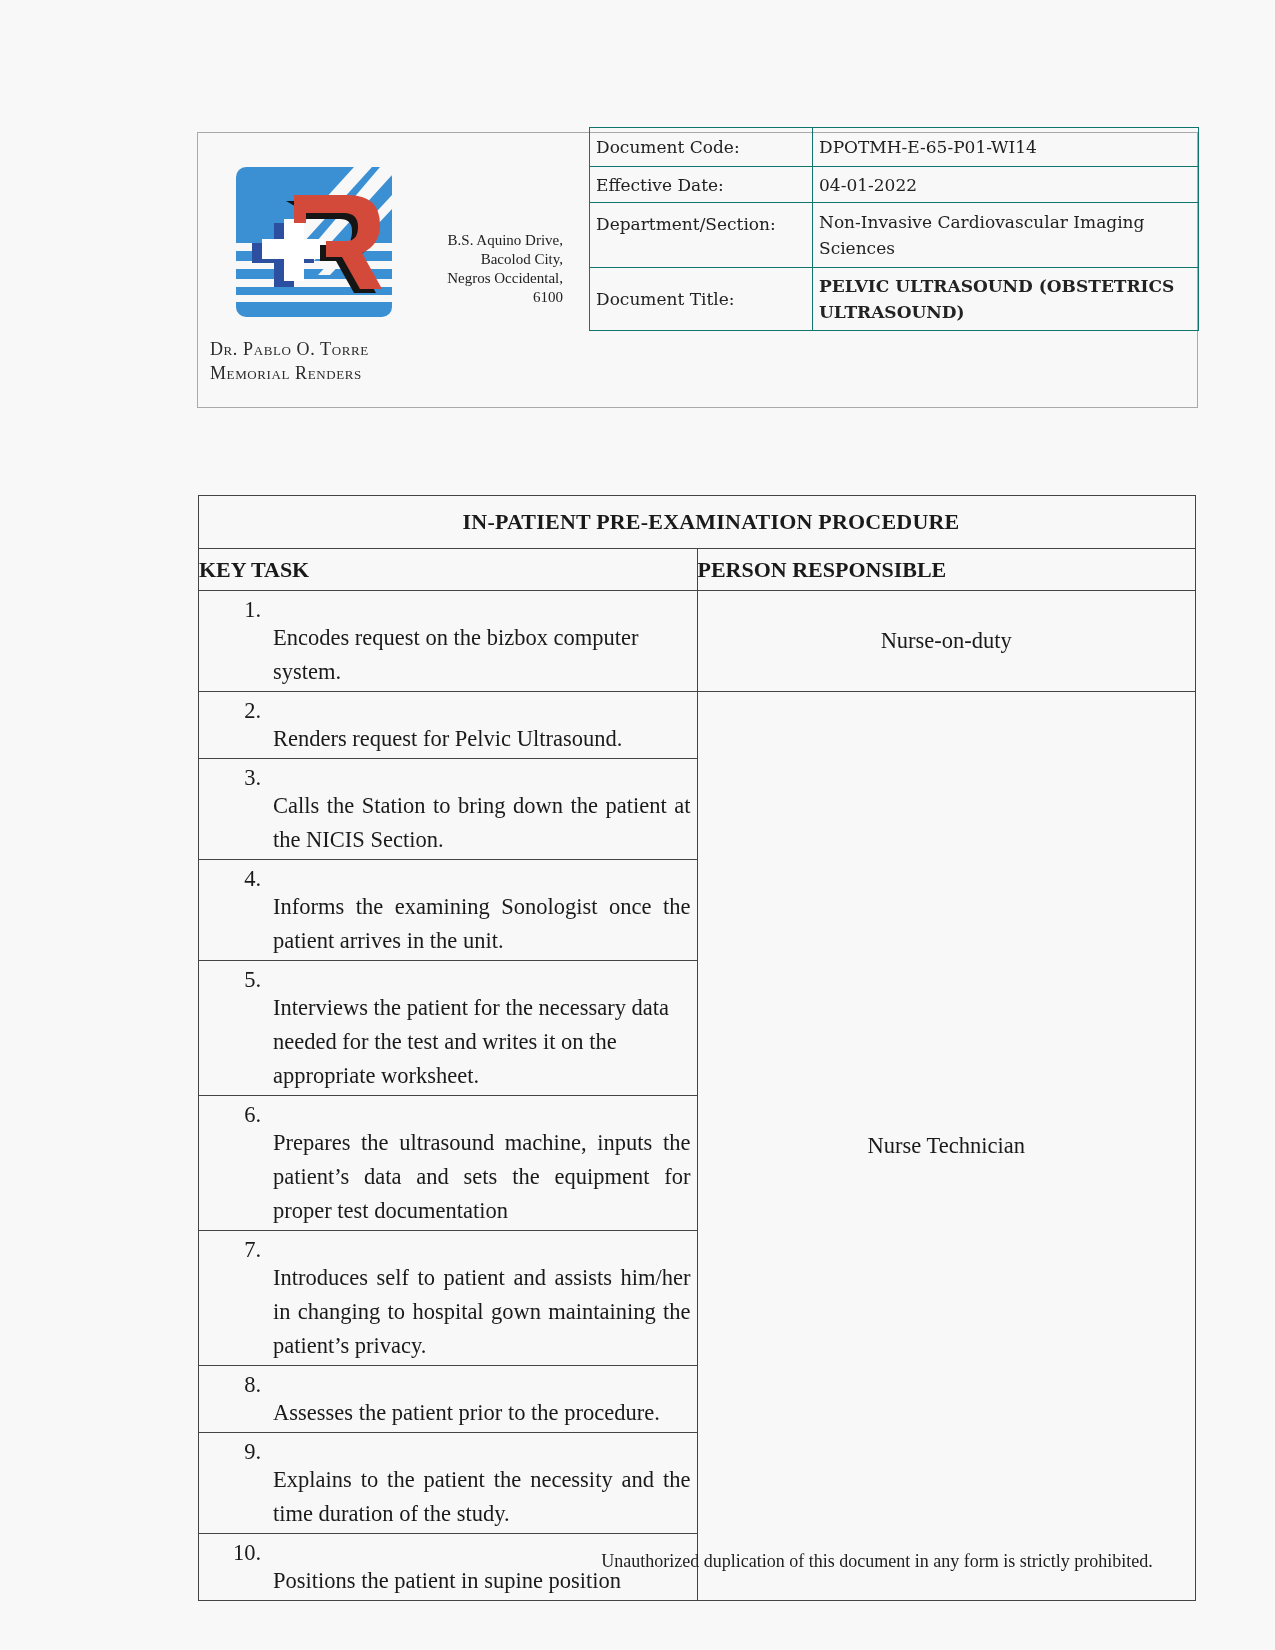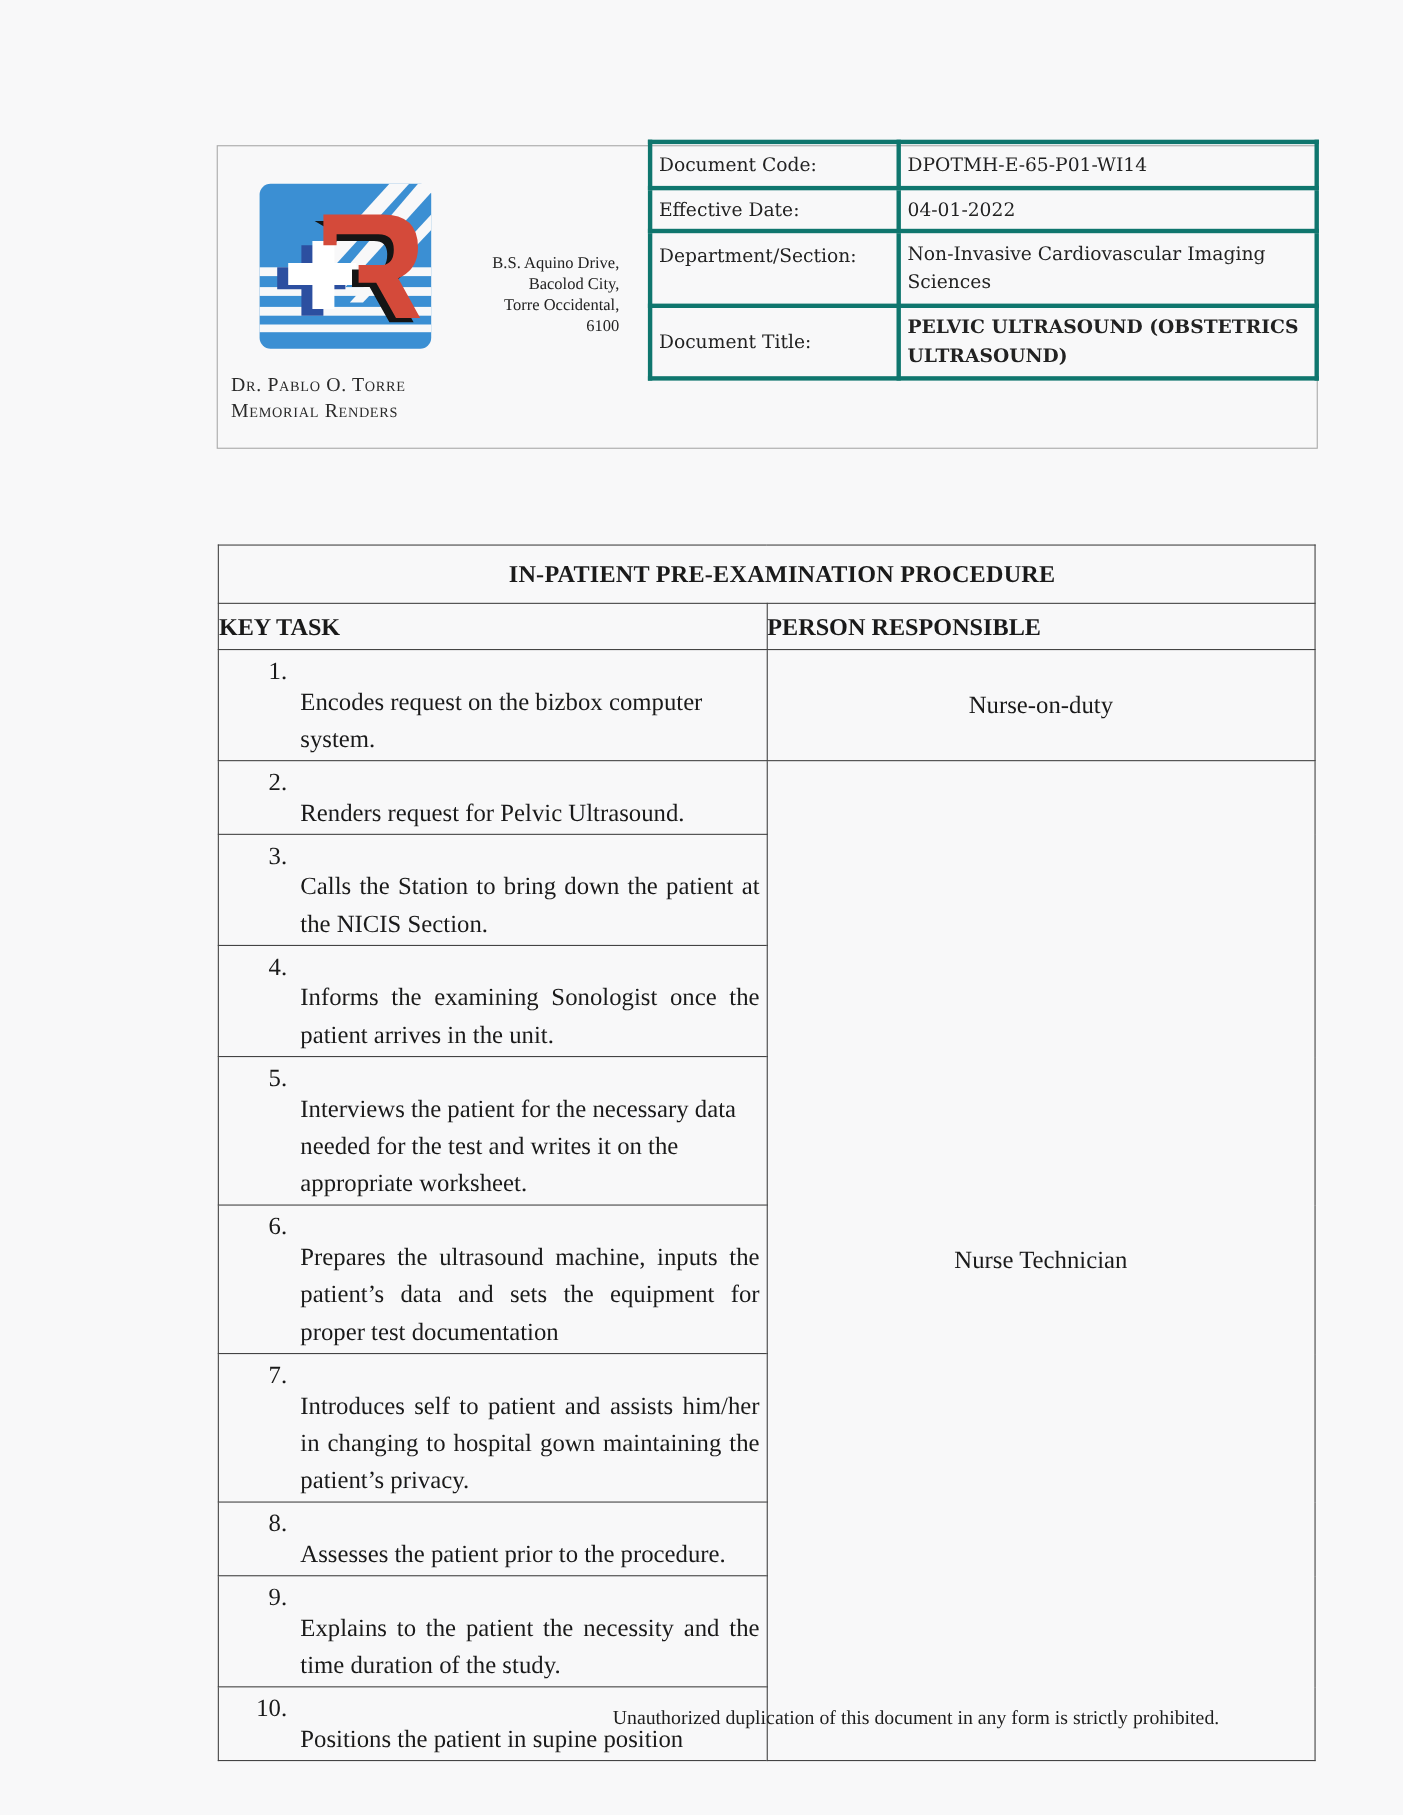--- a/index.html
+++ b/index.html
@@ -27,21 +27,21 @@
   .address {
     position: absolute; left: 215px; top: 98px; width: 150px;
     font-family: "Liberation Serif", serif; font-size: 15px; line-height: 19px;
     text-align: right; color: #222;
   }
   .meta {
     position: absolute; left: 391px; top: -6px; width: 610px;
     border-collapse: collapse; table-layout: fixed;
   }
   .meta td {
-    border: 4px solid #0f766e; font-size: 17px; line-height: 26px;
+    border: 1px solid #0f766e; font-size: 17px; line-height: 26px;
     padding: 4px 6px 4px 6px; vertical-align: middle; color: #222;
     font-family: "DejaVu Serif", serif;
   }
   .meta td.lbl { width: 210px; }
   .meta td.val.bold { font-weight: bold; font-size: 17px; }
   .meta tr.r1 td { height: 30px; }
   .meta tr.r2 td, .meta tr.r3 td, .meta tr.r4 td { height: 27px; }
   .meta tr.r5 td { height: 52px; }
   .meta tr.r6 td { height: 54px; }
 
@@ -69,21 +69,21 @@
   .task-num { width: 74px; flex: none; text-align: right; padding-right: 12px; box-sizing: border-box; }
   .task-text { flex: 1; margin-top: 28px; }
   .task-text.justify { text-align: justify; text-align-last: left; }
   .proc .person {
     text-align: center; font-size: 22.5px; vertical-align: middle;
     font-family: "Liberation Serif", serif;
   }
 
   .footer {
     position: absolute; left: 557px; top: 1551px; width: 640px;
-    text-align: left; font-size: 18px; font-family: "Liberation Serif", serif; color: #1e1e1e;
+    text-align: center; font-size: 18px; font-family: "Liberation Serif", serif; color: #1e1e1e;
   }
 </style>
 </head>
 <body>
 
 <div class="page">
 
   <div class="hdr">
     <div class="logo-area">
       <svg class="logo-svg" viewBox="0 0 160 155">
@@ -111,21 +111,21 @@
 
         <path fill="#d44a3a" d="M60,30 L114,30 Q146,30 146,60 Q146,80 128,88 L148,124 L126,124 L108,92 L92,92 L92,76 L112,76 Q124,76 124,62 Q124,48 110,48 L72,48 L72,58 L60,58 Z"></path>
       </svg>
       <div class="hosp-name">
         <div>Dr. Pablo O. Torre</div>
         <div>Memorial Renders</div>
       </div>
       <div class="address">
         <div>B.S. Aquino Drive,</div>
         <div>Bacolod City,</div>
-        <div>Torre Occidental,</div>
+        <div>Negros Occidental,</div>
         <div>6100</div>
       </div>
     </div>
 
     <table class="meta">
       <tbody>
           <tr class="r1">
         <td class="lbl">Document Code:</td>
         <td class="val">DPOTMH-E-65-P01-WI14</td>
       </tr>

